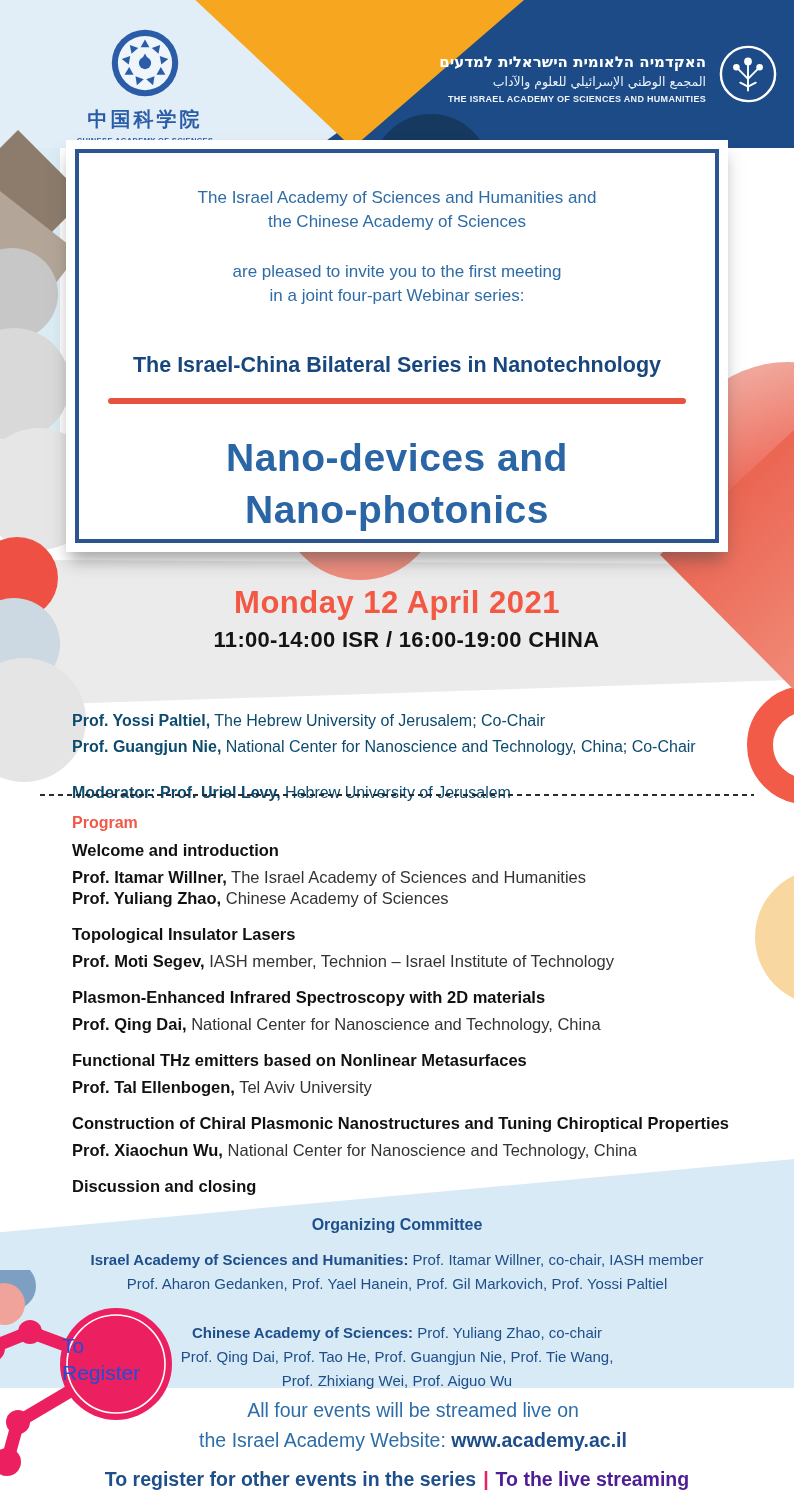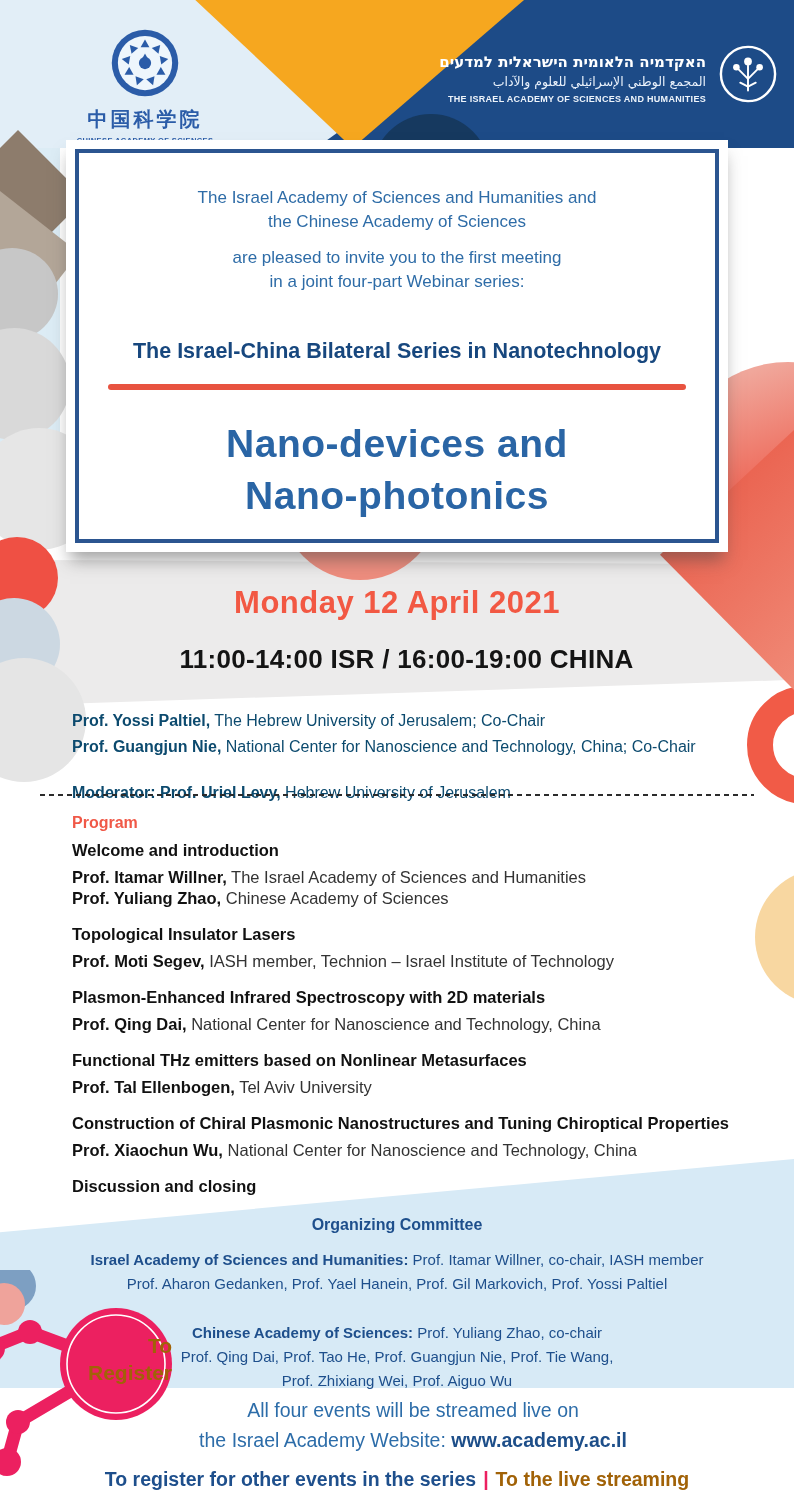--- a/index.html
+++ b/index.html
@@ -44,31 +44,31 @@
   .d-red-wedge{left:660px;top:430px;width:134px;height:260px;background:linear-gradient(135deg,#e85340,#f08a77);clip-path:polygon(100% 0,100% 100%,0 48%);z-index:2;}
   .d-red-ring{left:747px;top:686px;width:118px;height:118px;border:26px solid #f15b47;background:transparent;z-index:0;}
   .d-yellow-circle{left:755px;top:869px;width:136px;height:136px;background:#f8d7a1;z-index:0;}
 
   
   .card{left:66px;top:140px;width:662px;height:412px;background:#ffffff;z-index:3;
         box-shadow:0 12px 16px -4px rgba(70,70,70,.5);}
   .card-frame{position:absolute;inset:9px;border:4px solid #2b5590;}
   .card-content{position:absolute;inset:13px;text-align:center;color:#2e6ca7;}
   .intro{font-size:17px;line-height:24px;margin-top:33px;}
-  .intro2{font-size:17px;line-height:24px;margin-top:12px;}
+  .intro2{font-size:17px;line-height:24px;margin-top:26px;}
   .series-title{font-size:21.5px;line-height:26px;font-weight:700;color:#17477e;margin-top:44px;}
   .red-bar{width:578px;height:6px;border-radius:3px;background:#e85340;margin:20px auto 0;}
   .event-title{font-size:39px;line-height:52px;font-weight:700;color:#2a65a5;margin-top:28px;letter-spacing:.5px;}
 
   
   .band{left:0;top:552px;width:794px;height:154px;background:#ecebeb;
         clip-path:polygon(0 5%,100% 8%,100% 83%,0 100%);z-index:1;}
   .band-text{left:0;top:585px;width:794px;text-align:center;z-index:3;}
   .date{font-size:31px;font-weight:700;color:#f25843;letter-spacing:.5px;}
-  .time{font-size:26px;font-weight:700;color:#141414;margin-top:23px;letter-spacing:.3px;padding-left:19px;}
+  .time{font-size:22px;font-weight:700;color:#141414;margin-top:6px;letter-spacing:.3px;padding-left:19px;}
 
   
   .chairs{left:72px;top:708px;width:680px;font-size:16px;line-height:26px;color:#0c4a6e;z-index:3;}
   .chair-line .nm{font-weight:700;}
   .chair-line.mod{margin-top:20px;}
   .dashes{left:40px;top:794px;width:714px;height:2px;z-index:3;
           background:repeating-linear-gradient(90deg,#2b2b2b 0 5px,transparent 5px 9px);}
 
   
   .program{left:72px;top:813px;width:700px;z-index:3;}
@@ -85,26 +85,26 @@
   .com-head{font-size:16px;line-height:20px;font-weight:700;margin-bottom:13px;}
   .com-line{line-height:24px;}
   .com-line .lbl{font-weight:700;}
   .com-block2{margin-top:25px;}
 
   
   .streaming{left:16px;top:1395px;width:794px;text-align:center;font-size:19.5px;line-height:30px;color:#2d6da9;z-index:1;}
   .streaming .url{font-weight:700;color:#1d4e89;}
   .register-row{left:0;top:1468px;width:794px;text-align:center;font-size:19.5px;font-weight:700;color:#1e4f8c;z-index:1;}
   .register-row .sep{color:#ec2060;padding:0 7px;}
-  .register-row .live{color:#a16207;}
+  .register-row .live{color:#4c1d95;}
 
   
   .molecule{left:0;top:1270px;width:240px;height:242px;z-index:4;}
-  .reg-label{left:62px;top:1332px;width:110px;text-align:right;color:#a16207;z-index:5;
-             font-size:21px;line-height:27px;font-weight:700;cursor:pointer;}
+  .reg-label{left:62px;top:1332px;width:110px;text-align:left;color:#1d4ed8;z-index:5;
+             font-size:21px;line-height:27px;font-weight:400;cursor:pointer;}
 </style>
 </head>
 <body>
 
 <div id="poster">
 
   <div class="header">
     <div class="header-navy"></div>
     <div class="header-yellow"></div>
   </div>

